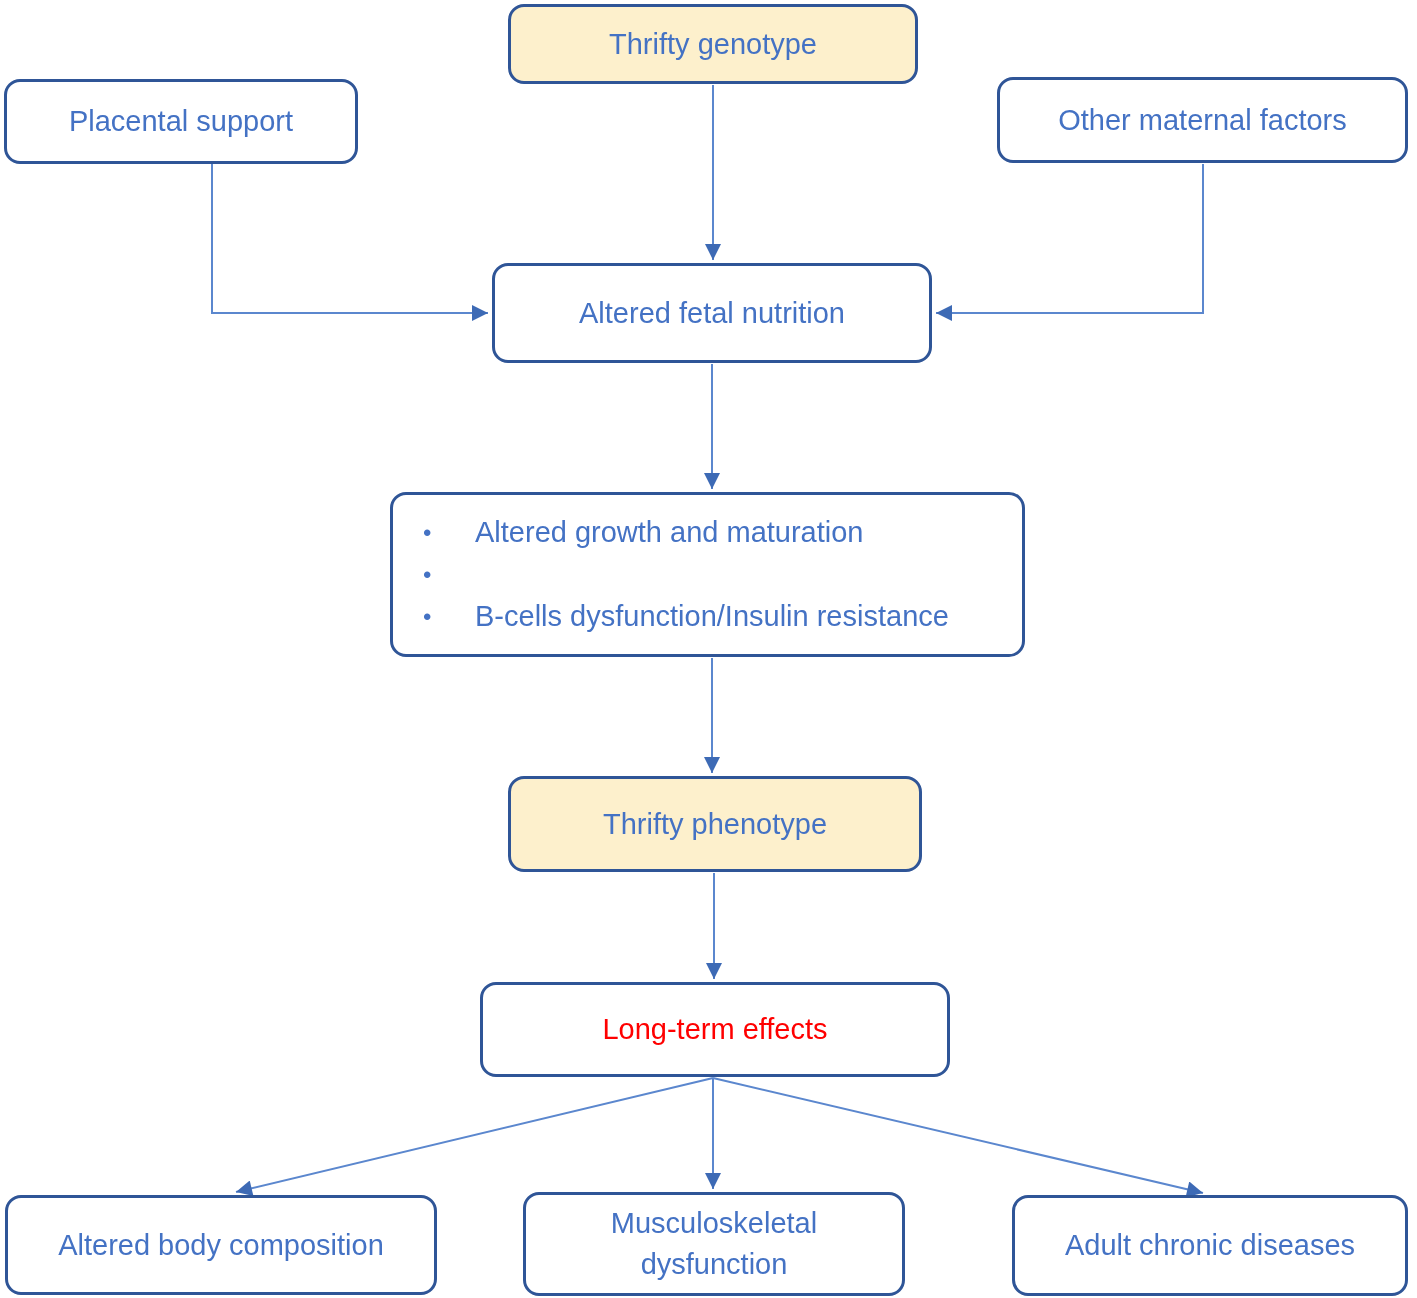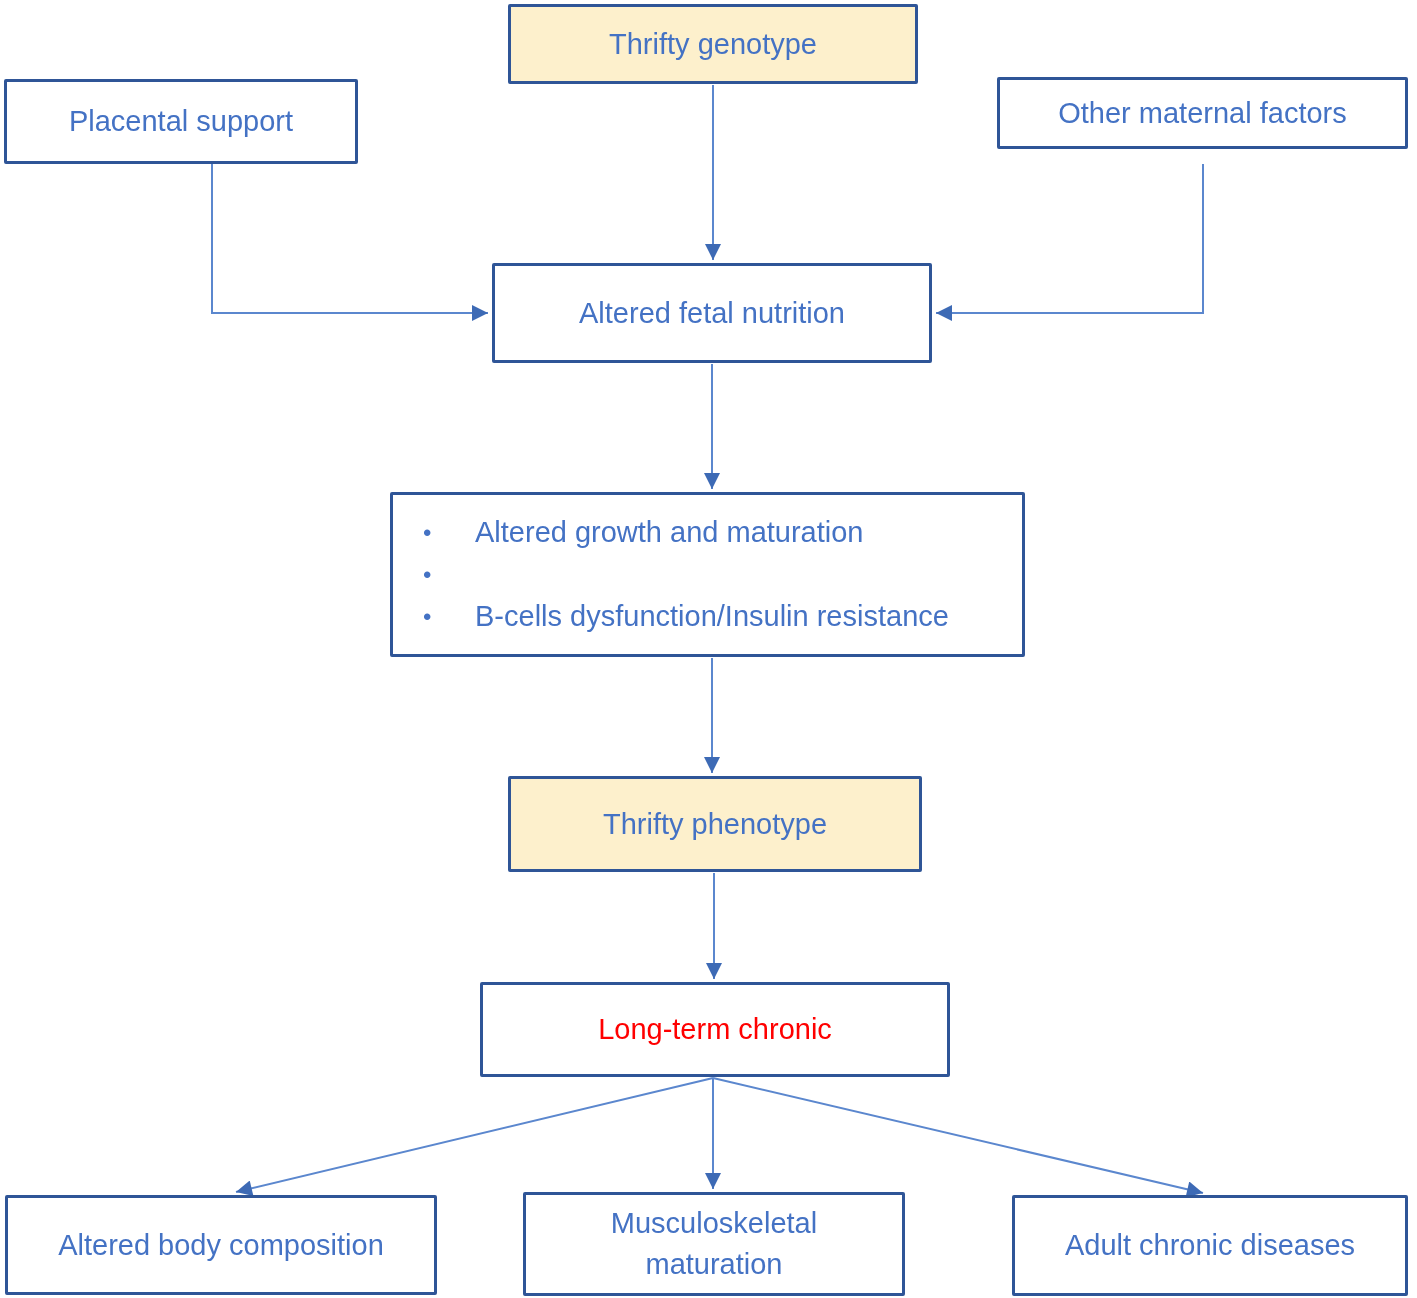--- a/index.html
+++ b/index.html
@@ -15,21 +15,21 @@
   html,body{margin:0;padding:0;background:var(--background);}
   .canvas{
     position:relative;width:1417px;height:1298px;background:var(--background);
     font-family:"Liberation Sans", sans-serif;overflow:hidden;
   }
   .arrows{position:absolute;left:0;top:0;pointer-events:none;}
   .arrows path{stroke:var(--arrow-line);stroke-width:2;fill:none;}
   .arrows marker path{fill:var(--arrow-head);stroke:none;}
   .node{
     position:absolute;box-sizing:border-box;
-    border:3px solid var(--box-border);border-radius:2px;
+    border:3px solid var(--box-border);border-radius:16px;
     background:var(--plain-fill);color:var(--box-text);
     display:flex;flex-direction:column;align-items:center;justify-content:center;
     text-align:center;font-size:29px;line-height:41px;
   }
   .node.cream{background:var(--highlight-fill);}
   .node.longterm{color:var(--long-term-text-color);}
   .node.list{align-items:flex-start;justify-content:center;padding:10px 16px 10px 0;}
   .bullet-row{display:flex;align-items:center;height:42px;text-align:left;}
   .bullet-dot{width:50px;padding-left:30px;box-sizing:border-box;font-size:24px;}
   .bullet-text{padding-left:32px;}
@@ -57,21 +57,21 @@
   </svg>
 
   <div class="node cream" style="left:508px;top:4px;width:410px;height:80px;">
     <span>Thrifty genotype</span>
   </div>
 
   <div class="node" style="left:4px;top:79px;width:354px;height:85px;">
     <span>Placental support</span>
   </div>
 
-  <div class="node" style="left:997px;top:77px;width:411px;height:72px;">
+  <div class="node" style="left:997px;top:77px;width:411px;height:86px;">
     <span>Other maternal factors</span>
   </div>
 
   <div class="node" style="left:492px;top:263px;width:440px;height:100px;">
     <span>Altered fetal nutrition</span>
   </div>
 
   <div class="node list" style="left:390px;top:492px;width:635px;height:165px;">
     <div class="bullet-row">
       <span class="bullet-dot">•</span>
@@ -84,29 +84,29 @@
       <span class="bullet-dot">•</span>
       <span class="bullet-text">B-cells dysfunction/Insulin resistance</span>
     </div>
   </div>
 
   <div class="node cream" style="left:508px;top:776px;width:414px;height:96px;">
     <span>Thrifty phenotype</span>
   </div>
 
   <div class="node longterm" style="left:480px;top:982px;width:470px;height:95px;">
-    <span>Long-term chronic</span>
+    <span>Long-term effects</span>
   </div>
 
   <div class="node" style="left:5px;top:1195px;width:432px;height:100px;">
     <span>Altered body composition</span>
   </div>
 
   <div class="node" style="left:523px;top:1192px;width:382px;height:104px;">
     <span>Musculoskeletal</span>
-    <span>maturation</span>
+    <span>dysfunction</span>
   </div>
 
   <div class="node" style="left:1012px;top:1195px;width:396px;height:101px;">
     <span>Adult chronic diseases</span>
   </div>
 
 </div>
 
 </body></html>

